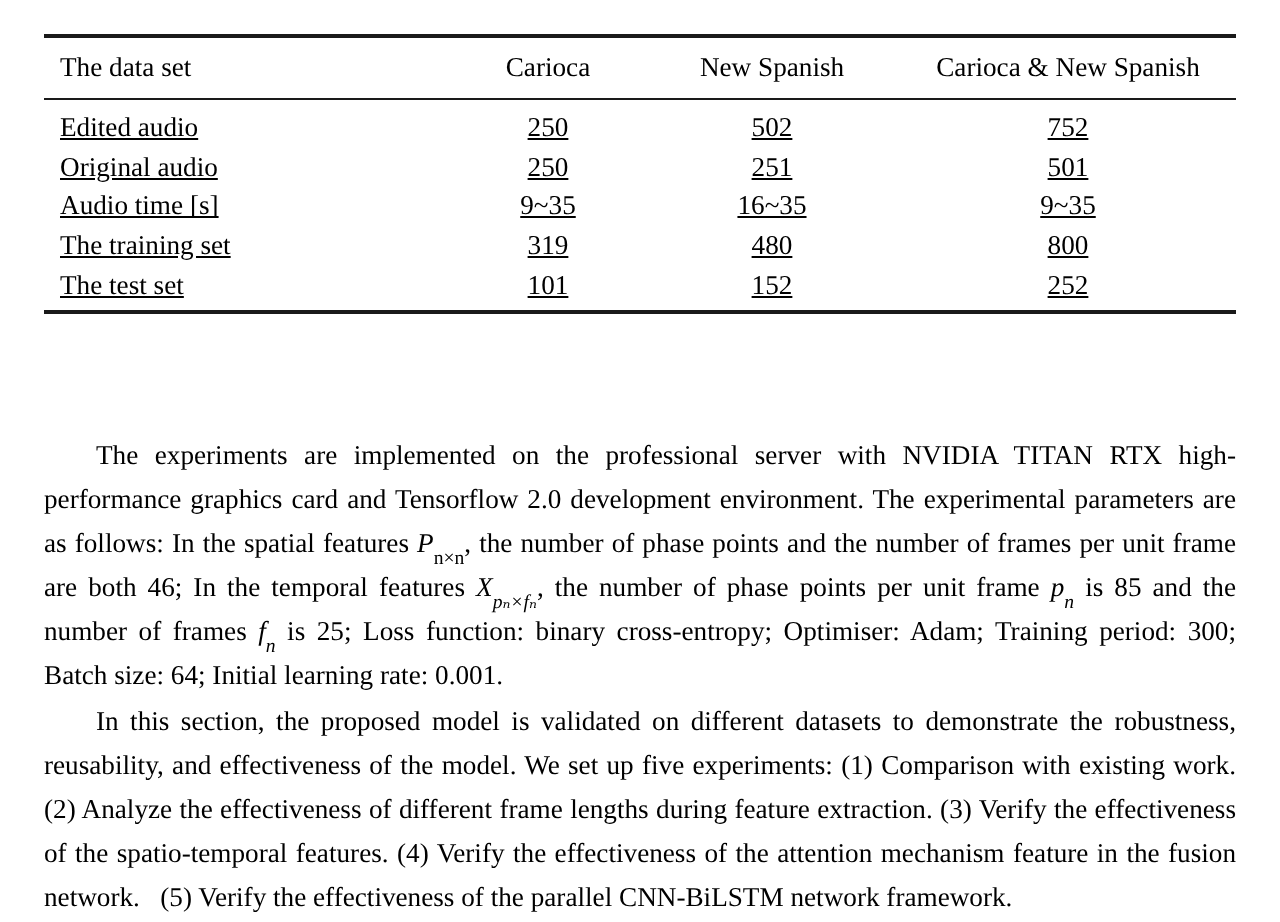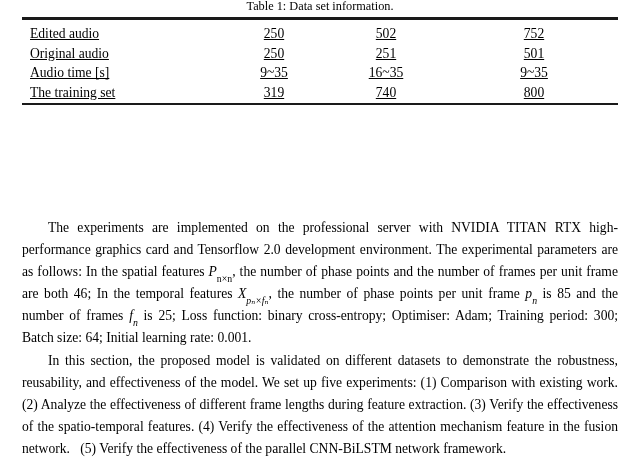--- a/index.html
+++ b/index.html
@@ -102,29 +102,34 @@
     position: relative;
     bottom: -0.28em;
   }
   .upr { font-style: normal; }
 </style>
 </head>
 <body>
 
 <div class="page">
 
-  <div class="table-caption">Table 1: Data set information.</div>
 
   <div class="table-wrap">
     <table class="dataset-table">
       <tbody>
         <tr class="rule-row">
           <td class="rule-cell" colspan="4">
               <div class="rule-top"></div>
             </td>
+        </tr>
+        <tr class="hdr-row">
+          <th class="col-label">The data set</th>
+          <th class="col-c1">Carioca</th>
+          <th class="col-c2">New Spanish</th>
+          <th class="col-c3">Carioca &amp; New Spanish</th>
         </tr>
         <tr class="rule-row">
           <td class="rule-cell" colspan="4">
               <div class="rule-mid"></div>
             </td>
         </tr>
 
         <tr class="body-row first">
           <td class="col-label">Edited audio</td>
           <td class="col-c1">250</td>
@@ -139,22 +144,28 @@
         </tr>
         <tr class="body-row">
           <td class="col-label">Audio time [s]</td>
           <td class="col-c1">9~35</td>
           <td class="col-c2">16~35</td>
           <td class="col-c3">9~35</td>
         </tr>
         <tr class="body-row">
           <td class="col-label">The training set</td>
           <td class="col-c1">319</td>
-          <td class="col-c2">740</td>
+          <td class="col-c2">480</td>
           <td class="col-c3">800</td>
+        </tr>
+        <tr class="body-row last">
+          <td class="col-label">The test set</td>
+          <td class="col-c1">101</td>
+          <td class="col-c2">152</td>
+          <td class="col-c3">252</td>
         </tr>
 
         <tr class="rule-row">
           <td class="rule-cell" colspan="4">
               <div class="rule-bot"></div>
             </td>
         </tr>
       </tbody>
     </table>
   </div>

